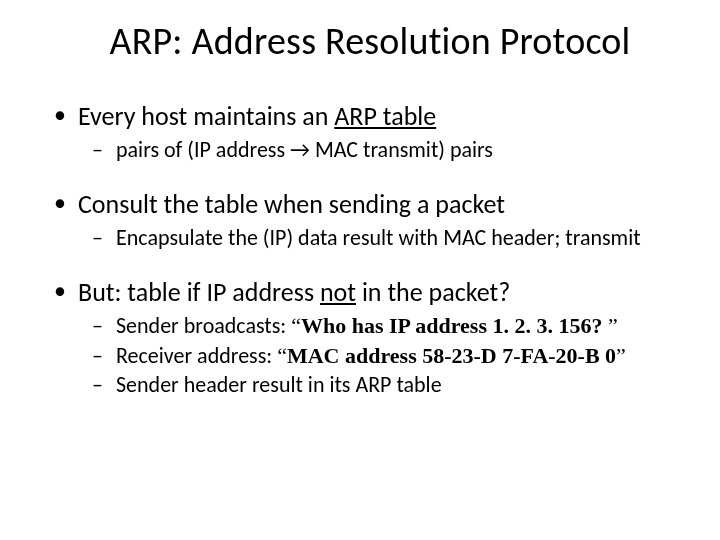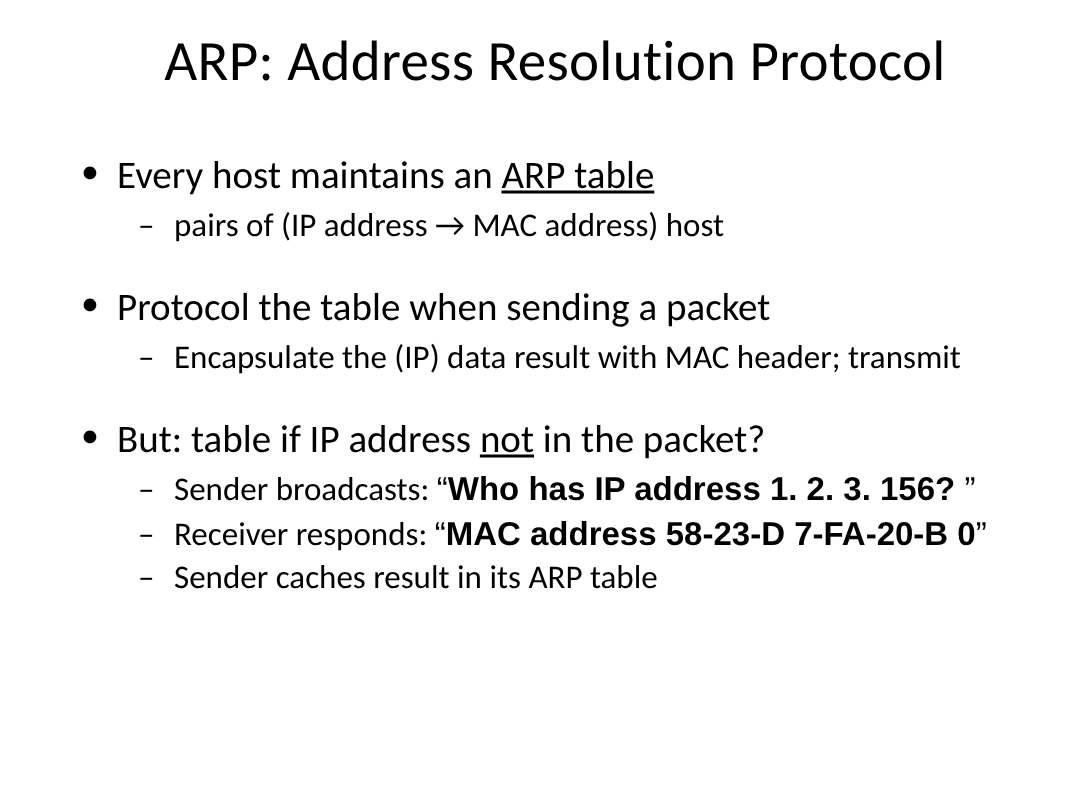--- a/index.html
+++ b/index.html
@@ -62,59 +62,59 @@
     top: 0;
     font-size: 22px;
   }
   .underline {
     text-decoration: underline;
   }
   .group {
     margin-bottom: 26px;
   }
   .quoted {
-    font-family: Liberation Sans, sans-serif;
+    font-family: Liberation Serif, serif;
   }
   .quoted-inner {
     font-weight: 700;
   }
 </style>
 </head>
 <body>
 
 <div class="slide">
 
   <h1 class="title">ARP: Address Resolution Protocol</h1>
 
   <ul class="level1">
 
     <li class="group">
       <span>Every host maintains an </span><span class="underline">ARP table</span>
       <ul class="level2">
         <li>
-          <span>pairs of (IP address </span><span>→</span><span> MAC address) host</span>
+          <span>pairs of (IP address </span><span>→</span><span> MAC transmit) pairs</span>
         </li>
       </ul>
     </li>
 
     <li class="group">
-      <span>Protocol the table when sending a packet</span>
+      <span>Consult the table when sending a packet</span>
       <ul class="level2">
         <li>Encapsulate the (IP) data result with MAC header; transmit</li>
       </ul>
     </li>
 
     <li class="group">
       <span>But: table if IP address </span><span class="underline">not</span><span> in the packet?</span>
       <ul class="level2">
         <li>
           <span>Sender broadcasts: </span><span class="quoted"><span>“</span><span class="quoted-inner">Who has IP address 1. 2. 3. 156? </span><span>”</span></span>
         </li>
         <li>
-          <span>Receiver responds: </span><span class="quoted"><span>“</span><span class="quoted-inner">MAC address 58-23-D 7-FA-20-B 0</span><span>”</span></span>
+          <span>Receiver address: </span><span class="quoted"><span>“</span><span class="quoted-inner">MAC address 58-23-D 7-FA-20-B 0</span><span>”</span></span>
         </li>
-        <li>Sender caches result in its ARP table</li>
+        <li>Sender header result in its ARP table</li>
       </ul>
     </li>
 
   </ul>
 
 </div>
 
 </body></html>

